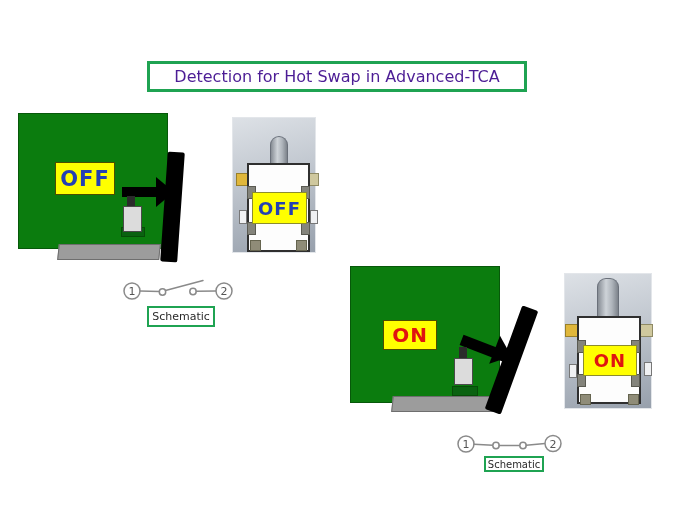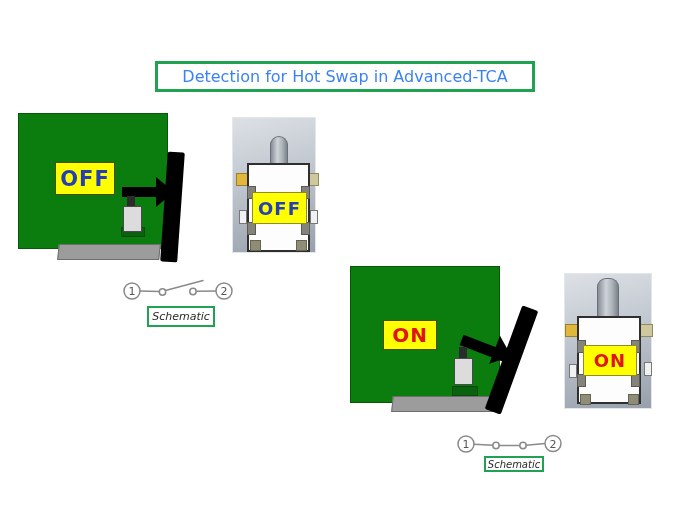--- a/index.html
+++ b/index.html
@@ -11,21 +11,21 @@
   
   .title {
     position:absolute; top:10px; left:0; width:100%; text-align:center;
     font-size:20px; font-weight:bold; color:#000;
     font-family:"Liberation Sans", sans-serif; letter-spacing:0.2px;
   }
   .subtitle {
     position:absolute; left:147px; top:61px; width:380px; height:31px;
     border:3px solid #1fa352; box-sizing:border-box; background:#fff;
     display:flex; align-items:center; justify-content:center;
-    font-size:16px; color:#3b82f6; font-family:"DejaVu Sans", sans-serif;margin-left:8px;
+    font-size:16px; color:#4c1d95; font-family:"DejaVu Sans", sans-serif;
   }
 
   
   .board { position:absolute; background:#0b7c0e; border:1px solid #07580a; box-sizing:border-box; }
   .board-off { left:18px; top:113px; width:150px; height:136px; }
   .board-on  { left:350px; top:266px; width:150px; height:137px; }
 
   .slot { position:absolute; background:#0a6210; border:1px solid #titi; border:1px solid #064d07; box-sizing:border-box; }
   .slot-off { left:121px; top:227px; width:24px; height:10px; }
   .slot-on  { left:452px; top:386px; width:26px; height:10px; }
@@ -123,21 +123,21 @@
   .schem-on  { left:456px; top:431px; }
   .schem circle { fill:#ffffff; stroke:#8a8a8a; stroke-width:1.5; }
   .schem line   { stroke:#8a8a8a; stroke-width:1.5; stroke-linecap:round; }
   .term-text {
     font-size:11px; fill:#555555; font-family:"DejaVu Sans", sans-serif;
     text-anchor:middle; font-weight:normal;
   }
   .schem-caption {
     position:absolute; border:2px solid #1fa352; background:#fff; box-sizing:border-box;
     display:flex; align-items:center; justify-content:center;
-    color:#2a2a2a; font-family:"DejaVu Sans", sans-serif;font-style:italic;
+    color:#2a2a2a; font-family:"DejaVu Sans", sans-serif;
   }
   .caption-off { left:147px; top:306px; width:68px; height:21px; font-size:11px; }
   .caption-on  { left:484px; top:456px; width:60px; height:16px; font-size:10px; }
 </style>
 </head>
 <body>
 
 <div class="canvas">
 
   <div class="subtitle">

